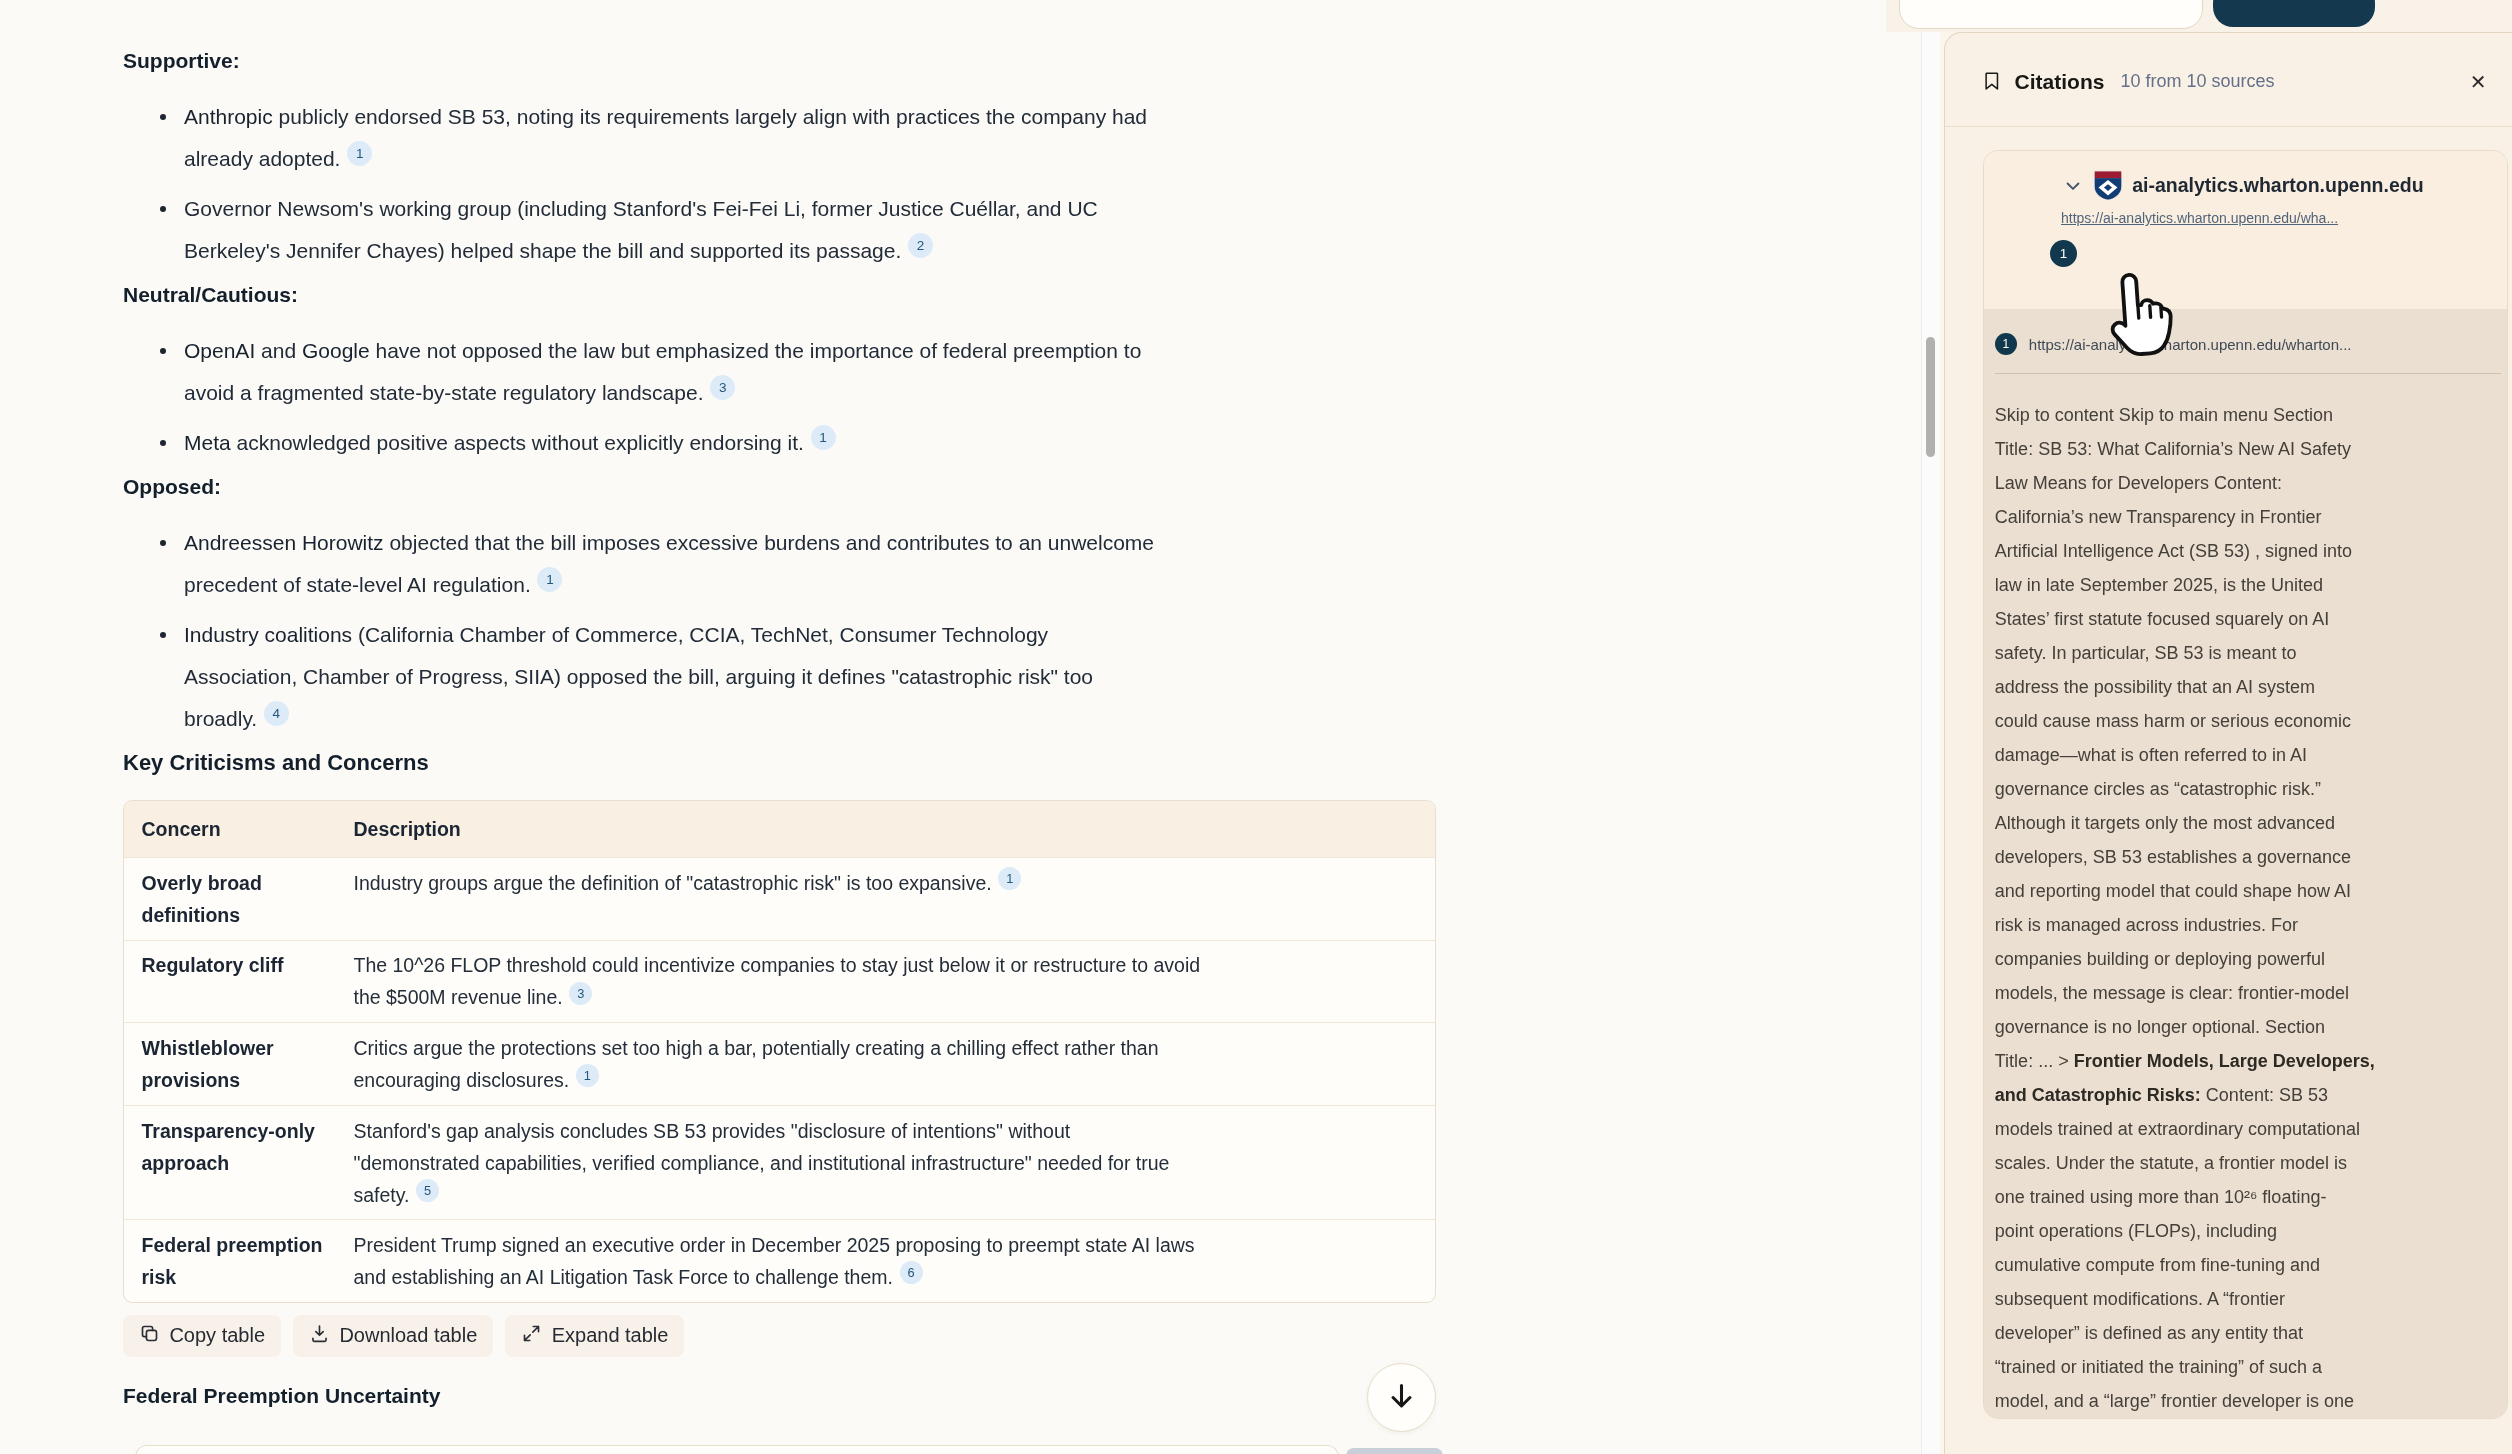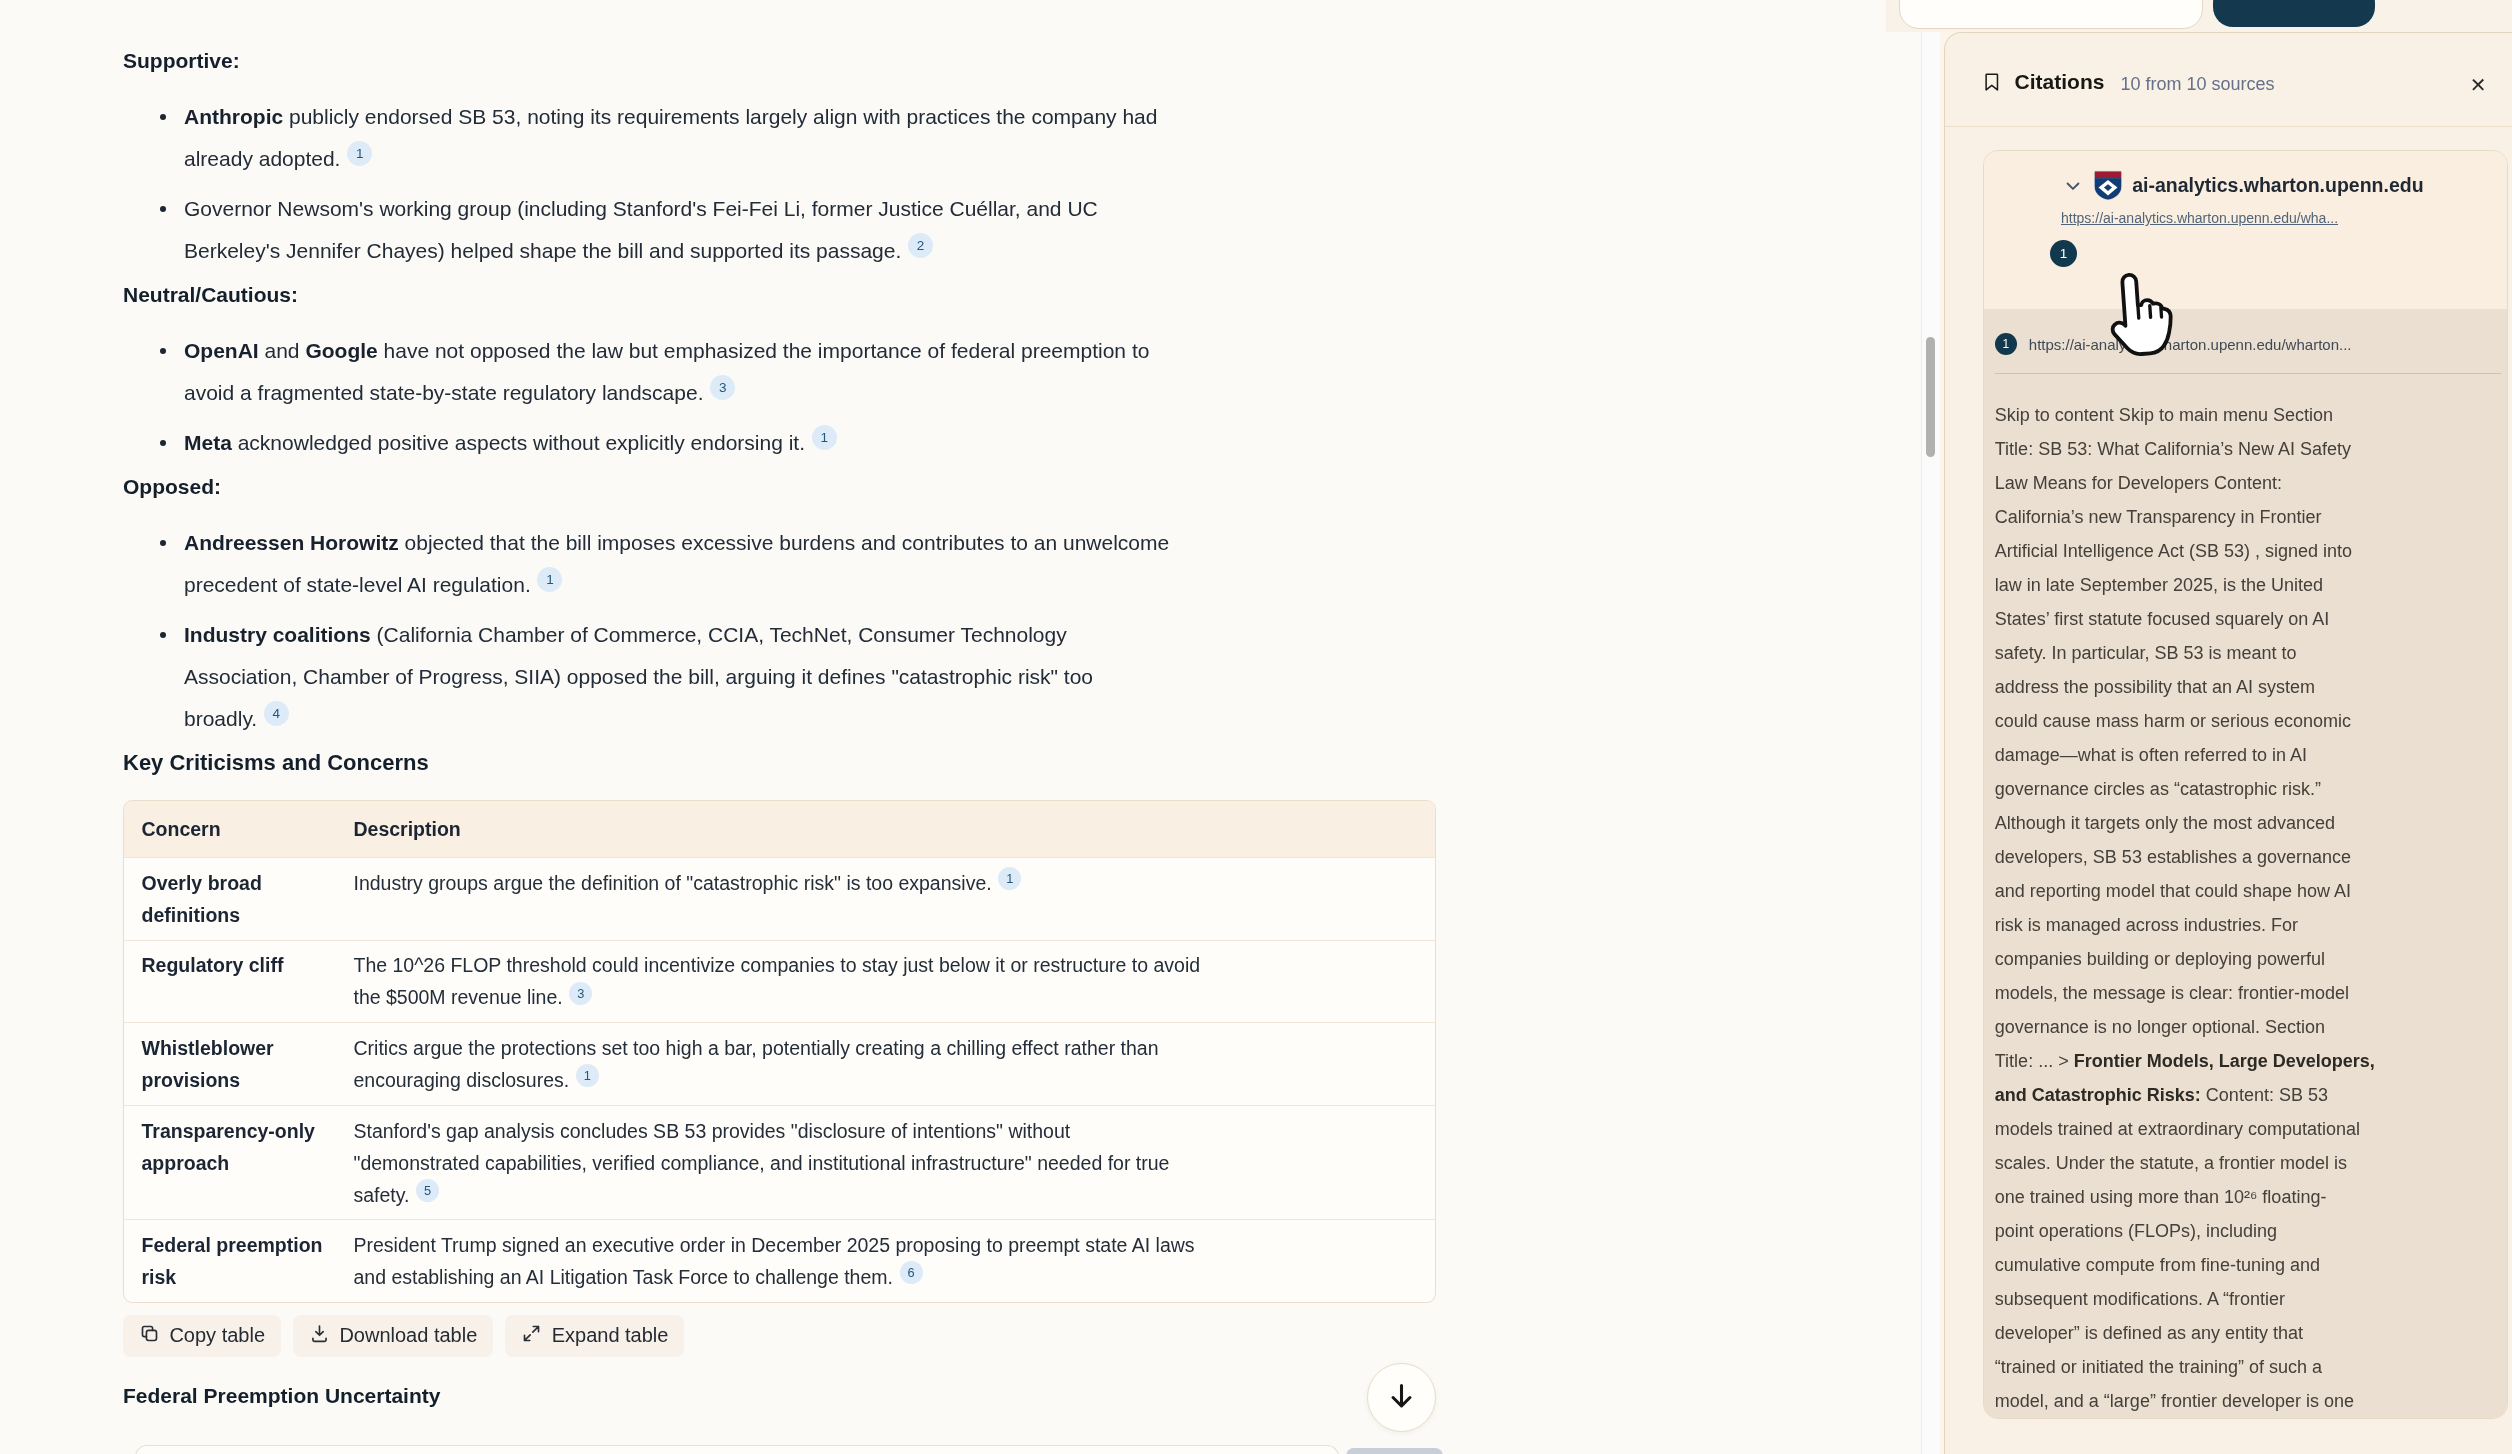--- a/index.html
+++ b/index.html
@@ -10,21 +10,21 @@
     color:#1f2935;
   }
   
   #doc{position:absolute;left:123px;top:43px;width:1317px;}
   .h3{font-size:21px;line-height:27px;font-weight:700;color:#141f2c;margin:4px 0 21.6px 0;}
   .h2{font-size:22px;line-height:28px;font-weight:700;color:#141f2c;margin:6.7px 0 23px 0;}
   ul.blist{list-style:none;margin:0 0 9.4px 0;padding:0 0 0 61px;}
   ul.blist li{position:relative;margin:0 0 8px 0;}
   ul.blist li::before{content:"";position:absolute;left:-24px;top:18px;width:6px;height:6px;border-radius:50%;background:#1c2530;}
   .ln{font-size:21px;line-height:42px;white-space:nowrap;color:#222c39;}
-  .ln b{font-weight:700;color:#18222f;}
+  .ln b{font-weight:400;color:#18222f;}
   .chip{
     display:inline-block;width:25px;height:25px;border-radius:50%;
     background:#dcebf7;color:#23587d;font-size:13.5px;line-height:25px;text-align:center;
     margin-left:6.7px;position:relative;top:-8px;font-weight:500;
   }
   
   table.crit{border-collapse:separate;border-spacing:0;width:1313px;background:#fffdf9;
     border:1px solid #e9decb;border-radius:9.4px;overflow:hidden;}
   table.crit th{background:#f9efe2;text-align:left;font-size:19.5px;font-weight:700;color:#1b2533;
     padding:16px 0 16px 17.5px;line-height:24px;}
@@ -54,21 +54,21 @@
   
   #right-bg{position:absolute;left:1940px;top:0;width:572px;height:1455px;background:#fbf5ec;}
   #top-strip{position:absolute;left:1886px;top:0;width:626px;height:32px;background:#f8f2e9;}
   #top-input{position:absolute;left:1899px;top:-17.5px;width:302px;height:44px;border-radius:20px;
     background:#fffefb;border:1.3px solid #e5d8c3;}
   #top-button{position:absolute;left:2213px;top:-17.5px;width:162px;height:44px;border-radius:20px;background:#14394f;}
   
   #panel{position:absolute;left:1944px;top:32px;width:568px;height:1423px;
     background:#f9f1e6;border:1px solid #e3d5bf;border-right:none;border-bottom:none;border-radius:17.5px 0 0 0;
     box-sizing:border-box;}
-  #panel-header{display:flex;align-items:flex-end;gap:12px;padding:35px 25.6px 31px 36px;border-bottom:1px solid #ecdfca;}
+  #panel-header{display:flex;align-items:center;gap:12px;padding:35px 25.6px 31px 36px;border-bottom:1px solid #ecdfca;}
   #panel-title{font-size:21px;font-weight:700;color:#181814;line-height:27px;}
   #panel-subtitle{font-size:18px;color:#64708a;margin-left:4px;}
   #panel-close{margin-left:auto;font-size:20px;color:#2b2b2b;line-height:20px;cursor:pointer;}
   #source-card{margin:23px 5.4px 0 38px;width:525px;border:0.7px solid #e8dbc5;border-radius:15px;
     overflow:hidden;box-sizing:border-box;}
   #source-top{background:#f9eedf;height:158px;box-sizing:border-box;padding:19px 16px 0 12px;}
   #source-row{display:flex;align-items:center;gap:9.4px;cursor:pointer;justify-content:center;}
   #source-row svg.chev{width:20px;height:20px;flex:0 0 auto;}
   #favicon{width:30px;height:31px;flex:0 0 auto;}
   #source-domain{font-size:19.5px;font-weight:600;color:#1f2833;white-space:nowrap;}

